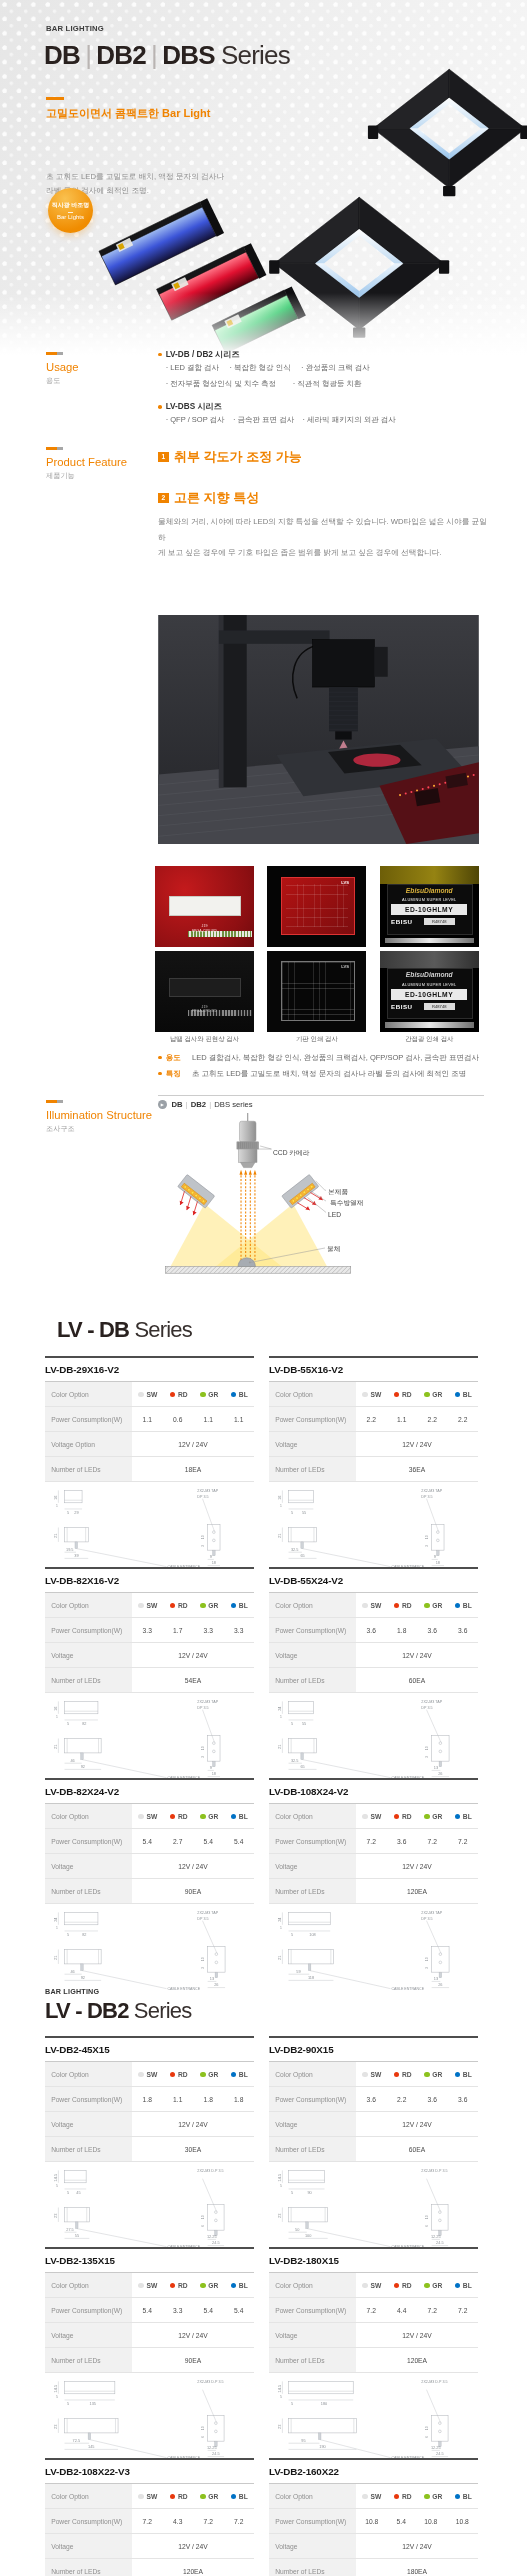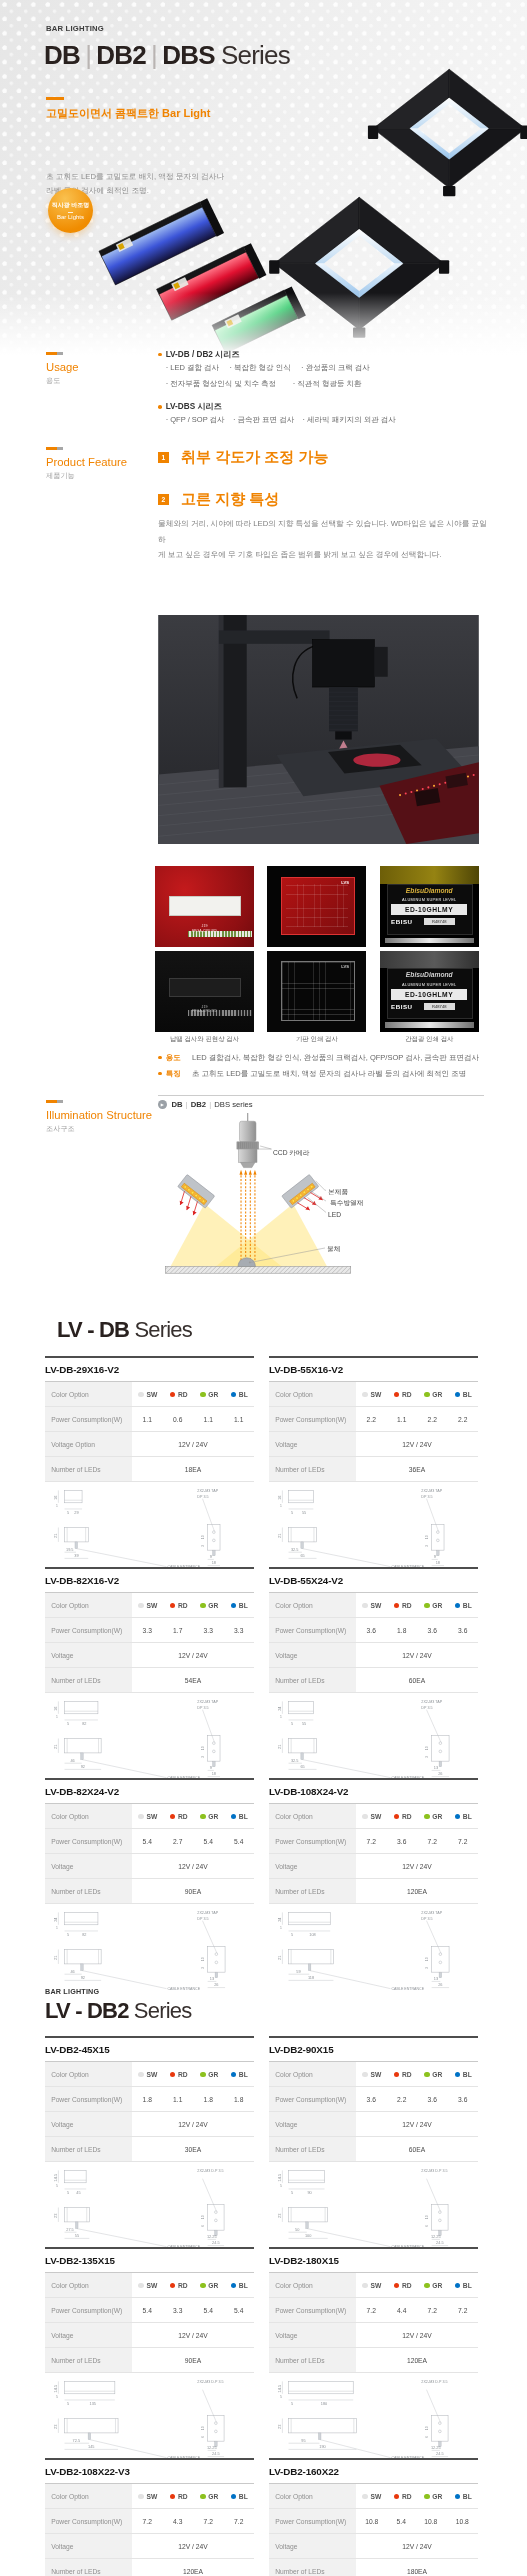--- a/index.html
+++ b/index.html
@@ -42,21 +42,21 @@
   .u-group-title{font-size:8.2px;font-weight:700;color:#333;display:flex;align-items:center;gap:4.1px;}
   .u-group-title .bdot{width:3.6px;height:3.6px;border-radius:50%;background:#f08300;flex:0 0 auto;}
   .u-line{font-size:7.5px;color:#666;line-height:15.5px;margin-left:7.7px;white-space:pre;}
   .u-gap{height:10.3px;}
 
   
   .feat{margin-bottom:23px;}
   .feat-head{display:flex;align-items:center;gap:5.2px;}
   .feat-num{width:10.8px;height:10.8px;background:#f08300;color:#fff;font-weight:700;font-size:6.7px;
     display:flex;align-items:center;justify-content:center;}
-  .feat-title{font-size:15px;font-weight:700;color:#f08300;margin-left:7px;}
+  .feat-title{font-size:13px;font-weight:700;color:#f08300;}
   .feat-body{font-size:7.7px;color:#7d7d7d;line-height:15.5px;margin-top:7.2px;width:330px;white-space:pre-line;}
 
   
   .samples{display:grid;grid-template-columns:repeat(3,99px);gap:3.6px 13.4px;}
   .tile{width:99px;height:81px;position:relative;overflow:hidden;background:#000;}
   .t-redpcb{background:radial-gradient(circle at 30% 30%,#c41a1c,#8e0f12 70%,#6f0a0d);}
   .t-redpcb .conn{position:absolute;left:14.4px;top:30px;width:70px;height:17.5px;background:#f2f2ee;border:0.5px solid #caccc4;}
   .t-redpcb .pins{position:absolute;left:17.5px;top:34px;width:64px;height:6.2px;
     background:repeating-linear-gradient(90deg,#6f8f3e 0 1.5px,#e8e8e2 1.5px 3.1px);}
   .t-redpcb .lbl{position:absolute;left:0;right:0;top:58px;text-align:center;color:#f7d9d9;font-size:3.6px;line-height:4.6px;}

